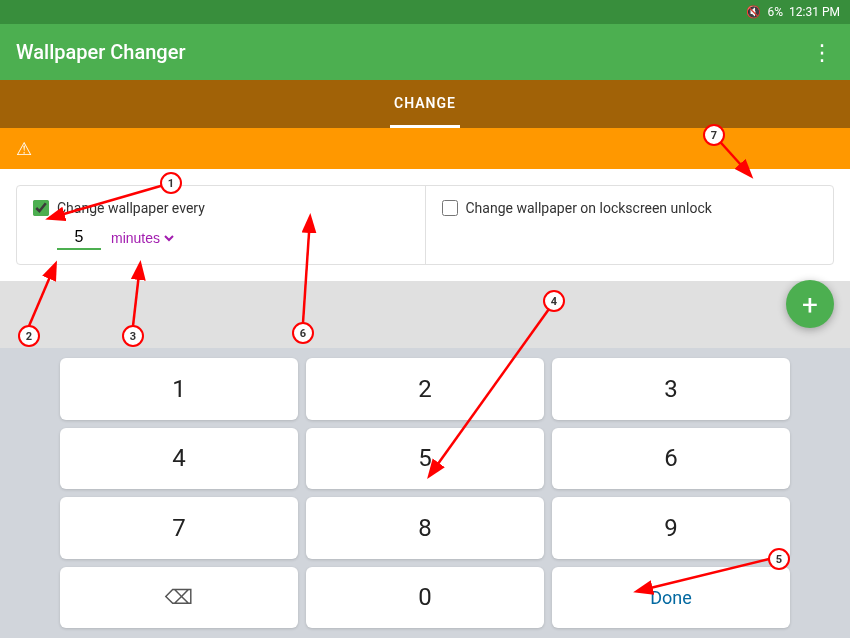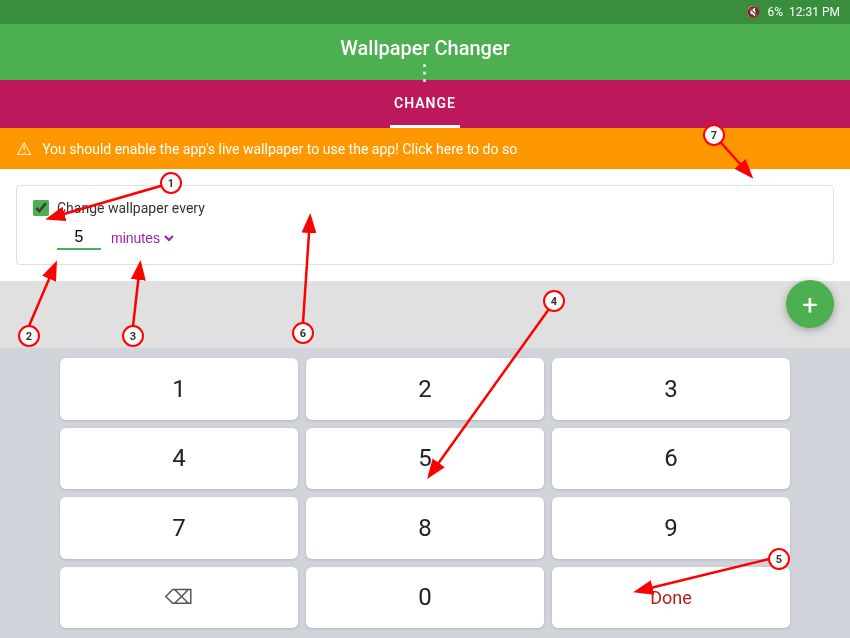--- a/index.html
+++ b/index.html
@@ -24,38 +24,37 @@
       font-size: 12px;
       gap: 6px;
     }
 
     
     .app-bar {
       background: #4caf50;
       height: 56px;
       display: flex;
       align-items: center;
-      padding: 12px 16px;
-      color: white;
-      flex-direction: column;
+      padding: 4px 16px;
+      color: white;
     }
     .app-bar-title {
       font-size: 20px;
       font-weight: 500;
       flex: 1;
     }
     .app-bar-more {
       font-size: 22px;
       cursor: pointer;
       letter-spacing: 1px;
     }
 
     
     .tabs {
-      background: #be185d;
+      background: #a16207;
       display: flex;
       align-items: center;
       justify-content: center;
       height: 48px;
       gap: 32px;
     }
     .tab {
       color: rgba(255,255,255,0.7);
       font-size: 14px;
       font-weight: 600;
@@ -199,21 +198,21 @@
       display: flex;
       align-items: center;
       justify-content: center;
       font-size: 24px;
       color: #222;
       cursor: pointer;
       box-shadow: 0 1px 3px rgba(0,0,0,0.15);
       user-select: none;
     }
     .key.done {
-      color: #b91c1c;
+      color: #0369a1;
       font-size: 18px;
     }
     .key.backspace {
       font-size: 20px;
       color: #555;
     }
 
     
     .annotation {
       position: absolute;
@@ -256,41 +255,46 @@
 </div>
 
 <div class="tabs">
   <div class="tab active">
     <span>CHANGE</span>
   </div>
 </div>
 
 <div class="warning-banner">
   <span class="warning-icon">⚠</span>
-  <span>You should enable the app's live wallpaper to use the app! Click here to do so</span>
 </div>
 
 <div class="main-content">
   <div class="options-panel">
 
     <div class="option-section">
       <div class="option-row">
         <input type="checkbox" checked="" style="">
         <span>Change wallpaper every</span>
       </div>
       <div class="interval-row">
         <input type="text" class="interval-input" value="5" style="">
         <select class="interval-select">
           <option>minutes</option>
           <option>hours</option>
           <option>days</option>
         </select>
       </div>
     </div>
 
+    <div class="option-section">
+      <div class="option-row">
+        <input type="checkbox" style="">
+        <span>Change wallpaper on lockscreen unlock</span>
+      </div>
+    </div>
 
   </div>
 </div>
 
 <div class="fab">
   <span>+</span>
 </div>
 
 <div class="keyboard-area">
   <div class="keyboard-grid">

